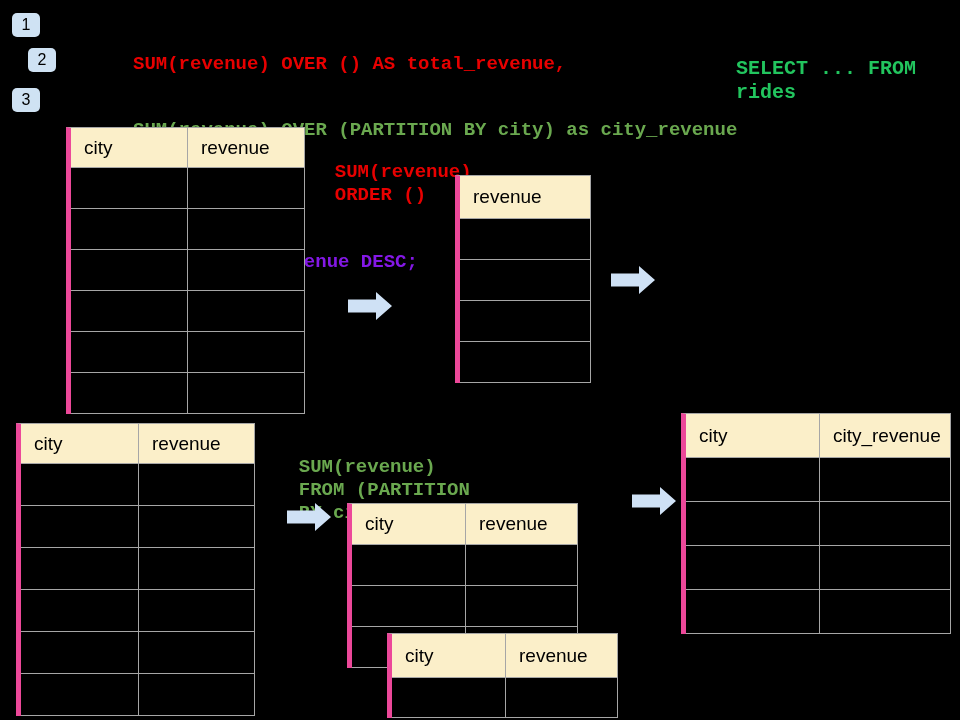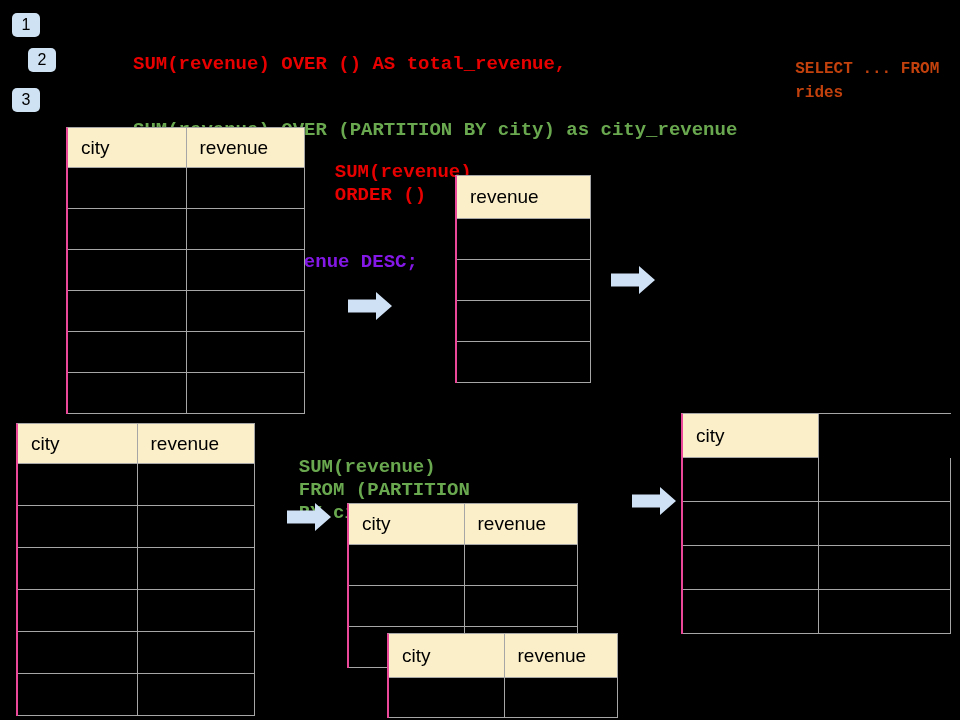--- a/index.html
+++ b/index.html
@@ -25,28 +25,28 @@
     font-weight:bold;white-space:pre;
   }
   #sql-code{left:88px;top:9px;font-size:19px;line-height:22px;}
   #sql-code .ln{display:block;}
   #sql-code .ln.indent2{margin-left:22px;}
   #sql-code .ln.indent4{margin-left:45px;}
   .purple{color:#8418E6;}
   .red{color:#E80000;}
   .green{color:#6AA84F;}
 
-  #side-note{left:776px;top:33px;font-size:16px;line-height:24px;color:#c2410c;}
+  #side-note{left:712px;top:33px;font-size:20px;line-height:24px;color:#22c55e;}
   #total-label{left:312px;top:138px;font-size:19px;line-height:23px;color:#E80000;}
   #partition-label{left:276px;top:433px;font-size:19px;line-height:23px;color:#6AA84F;}
 
   
   .tbl{
     position:absolute;box-sizing:border-box;background:#000;
-    border-top:1px solid #A6A6A6;border-left:2px solid #ec4899;
+    border-top:1px solid #A6A6A6;border-left:5px solid #ec4899;
   }
   .row{display:flex;box-sizing:border-box;}
   .cell{
     box-sizing:border-box;height:100%;
     border-right:1px solid #A6A6A6;border-bottom:1px solid #A6A6A6;
   }
   .hcell{
     background:#FBEFC9;color:#000;font-size:19px;
     display:flex;align-items:center;padding-left:13px;
     font-family:"Liberation Sans",sans-serif;
@@ -191,20 +191,21 @@
   </div>
   <div class="row" style="height:40px;">
       <div class="cell" style="width:116px;"></div>
       <div class="cell" style="width:114px;"></div>
     </div>
 </div>
 
 <div class="tbl" style="left:681px;top:413px;width:270px;">
   <div class="row" style="height:44px;">
     <div class="cell hcell" style="width:136px;">city</div>
+    <div class="cell hcell" style="width:133px;">city_revenue</div>
   </div>
   <div class="row" style="height:44px;">
       <div class="cell" style="width:136px;"></div>
       <div class="cell" style="width:133px;"></div>
     </div>
   <div class="row" style="height:44px;">
       <div class="cell" style="width:136px;"></div>
       <div class="cell" style="width:133px;"></div>
     </div>
   <div class="row" style="height:44px;">

